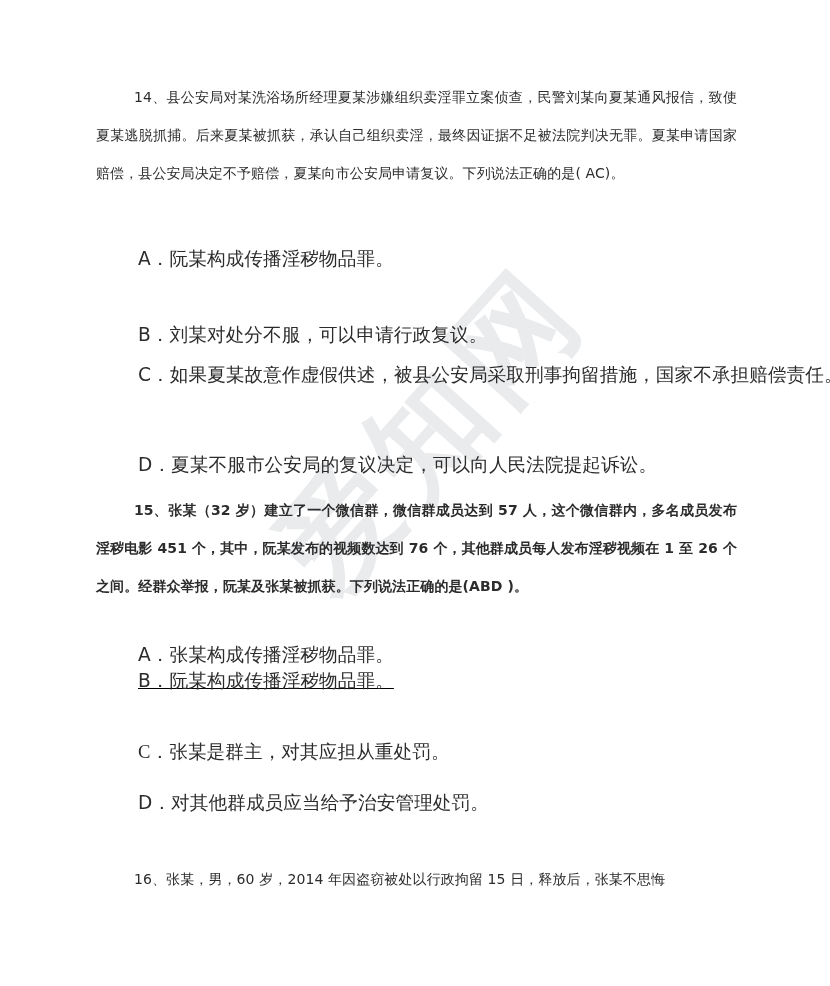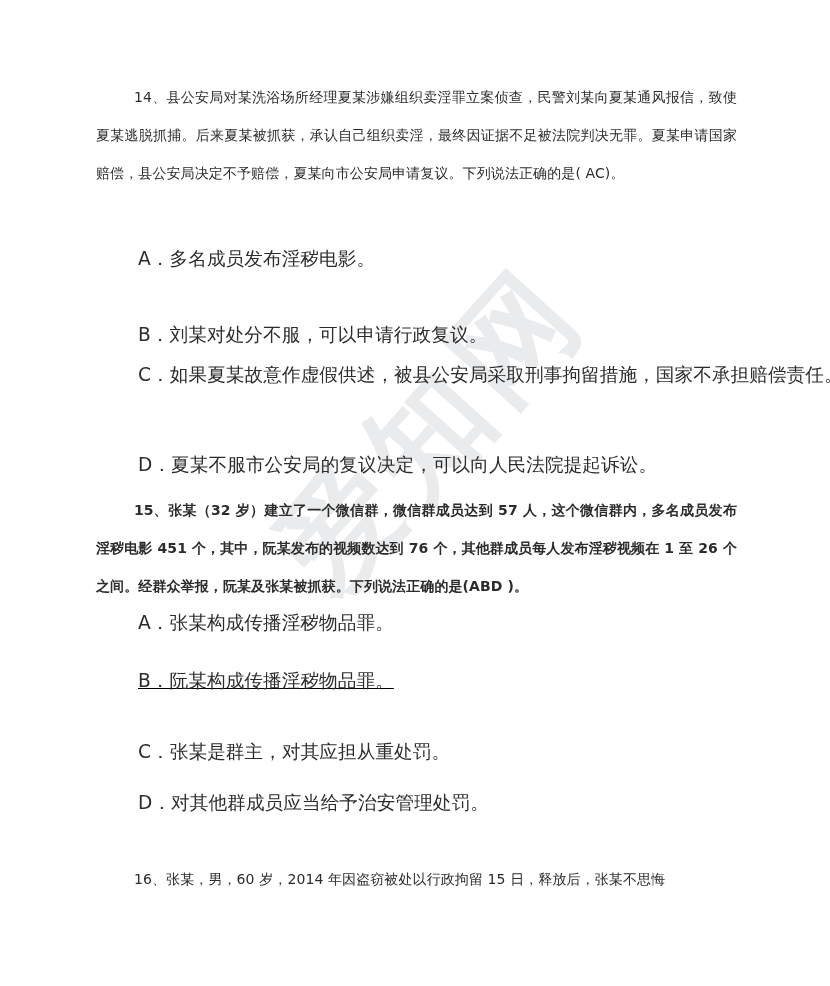--- a/index.html
+++ b/index.html
@@ -94,43 +94,43 @@
     <div class="watermark">爱知网</div>
   </div>
 
   <div class="content">
 
     <div class="block" style="top:78px;">
       <p class="para">14、县公安局对某洗浴场所经理夏某涉嫌组织卖淫罪立案侦查，民警刘某向夏某通风报信，致使夏某逃脱抓捕。后来夏某被抓获，承认自己组织卖淫，最终因证据不足被法院判决无罪。夏某申请国家赔偿，县公安局决定不予赔偿，夏某向市公安局申请复议。下列说法正确的是( AC)。</p>
     </div>
 
     <div class="block" style="top:240px;">
-      <p class="option">A．多名成员发布淫秽电影。</p>
+      <p class="option">A．阮某构成传播淫秽物品罪。</p>
     </div>
     <div class="block" style="top:298px;margin-top:18px;">
       <p class="option">B．刘某对处分不服，可以申请行政复议。</p>
     </div>
     <div class="block" style="top:356px;">
       <p class="option">C．如果夏某故意作虚假供述，被县公安局采取刑事拘留措施，国家不承担赔偿责任。</p>
     </div>
     <div class="block" style="top:446px;">
       <p class="option">D．夏某不服市公安局的复议决定，可以向人民法院提起诉讼。</p>
     </div>
 
     <div class="block" style="top:491px;font-weight:bold;">
       <p class="para">15、张某（32 岁）建立了一个微信群，微信群成员达到 57 人，这个微信群内，多名成员发布淫秽电影 451 个，其中，阮某发布的视频数达到 76 个，其他群成员每人发布淫秽视频在 1 至 26 个之间。经群众举报，阮某及张某被抓获。下列说法正确的是(ABD )。</p>
     </div>
 
-    <div class="block" style="top:604px;">
+    <div class="block" style="top:636px;">
       <p class="option">A．张某构成传播淫秽物品罪。</p>
     </div>
     <div class="block" style="top:662px;text-decoration:underline;">
       <p class="option">B．阮某构成传播淫秽物品罪。</p>
     </div>
-    <div class="block" style="top:733px;">
+    <div class="block" style="top:733px;font-family:Liberation Serif, serif;">
       <p class="option">C．张某是群主，对其应担从重处罚。</p>
     </div>
     <div class="block" style="top:784px;">
       <p class="option">D．对其他群成员应当给予治安管理处罚。</p>
     </div>
 
     <div class="block" style="top:860px;">
       <p class="para">16、张某，男，60 岁，2014 年因盗窃被处以行政拘留 15 日，释放后，张某不思悔</p>
     </div>
 

